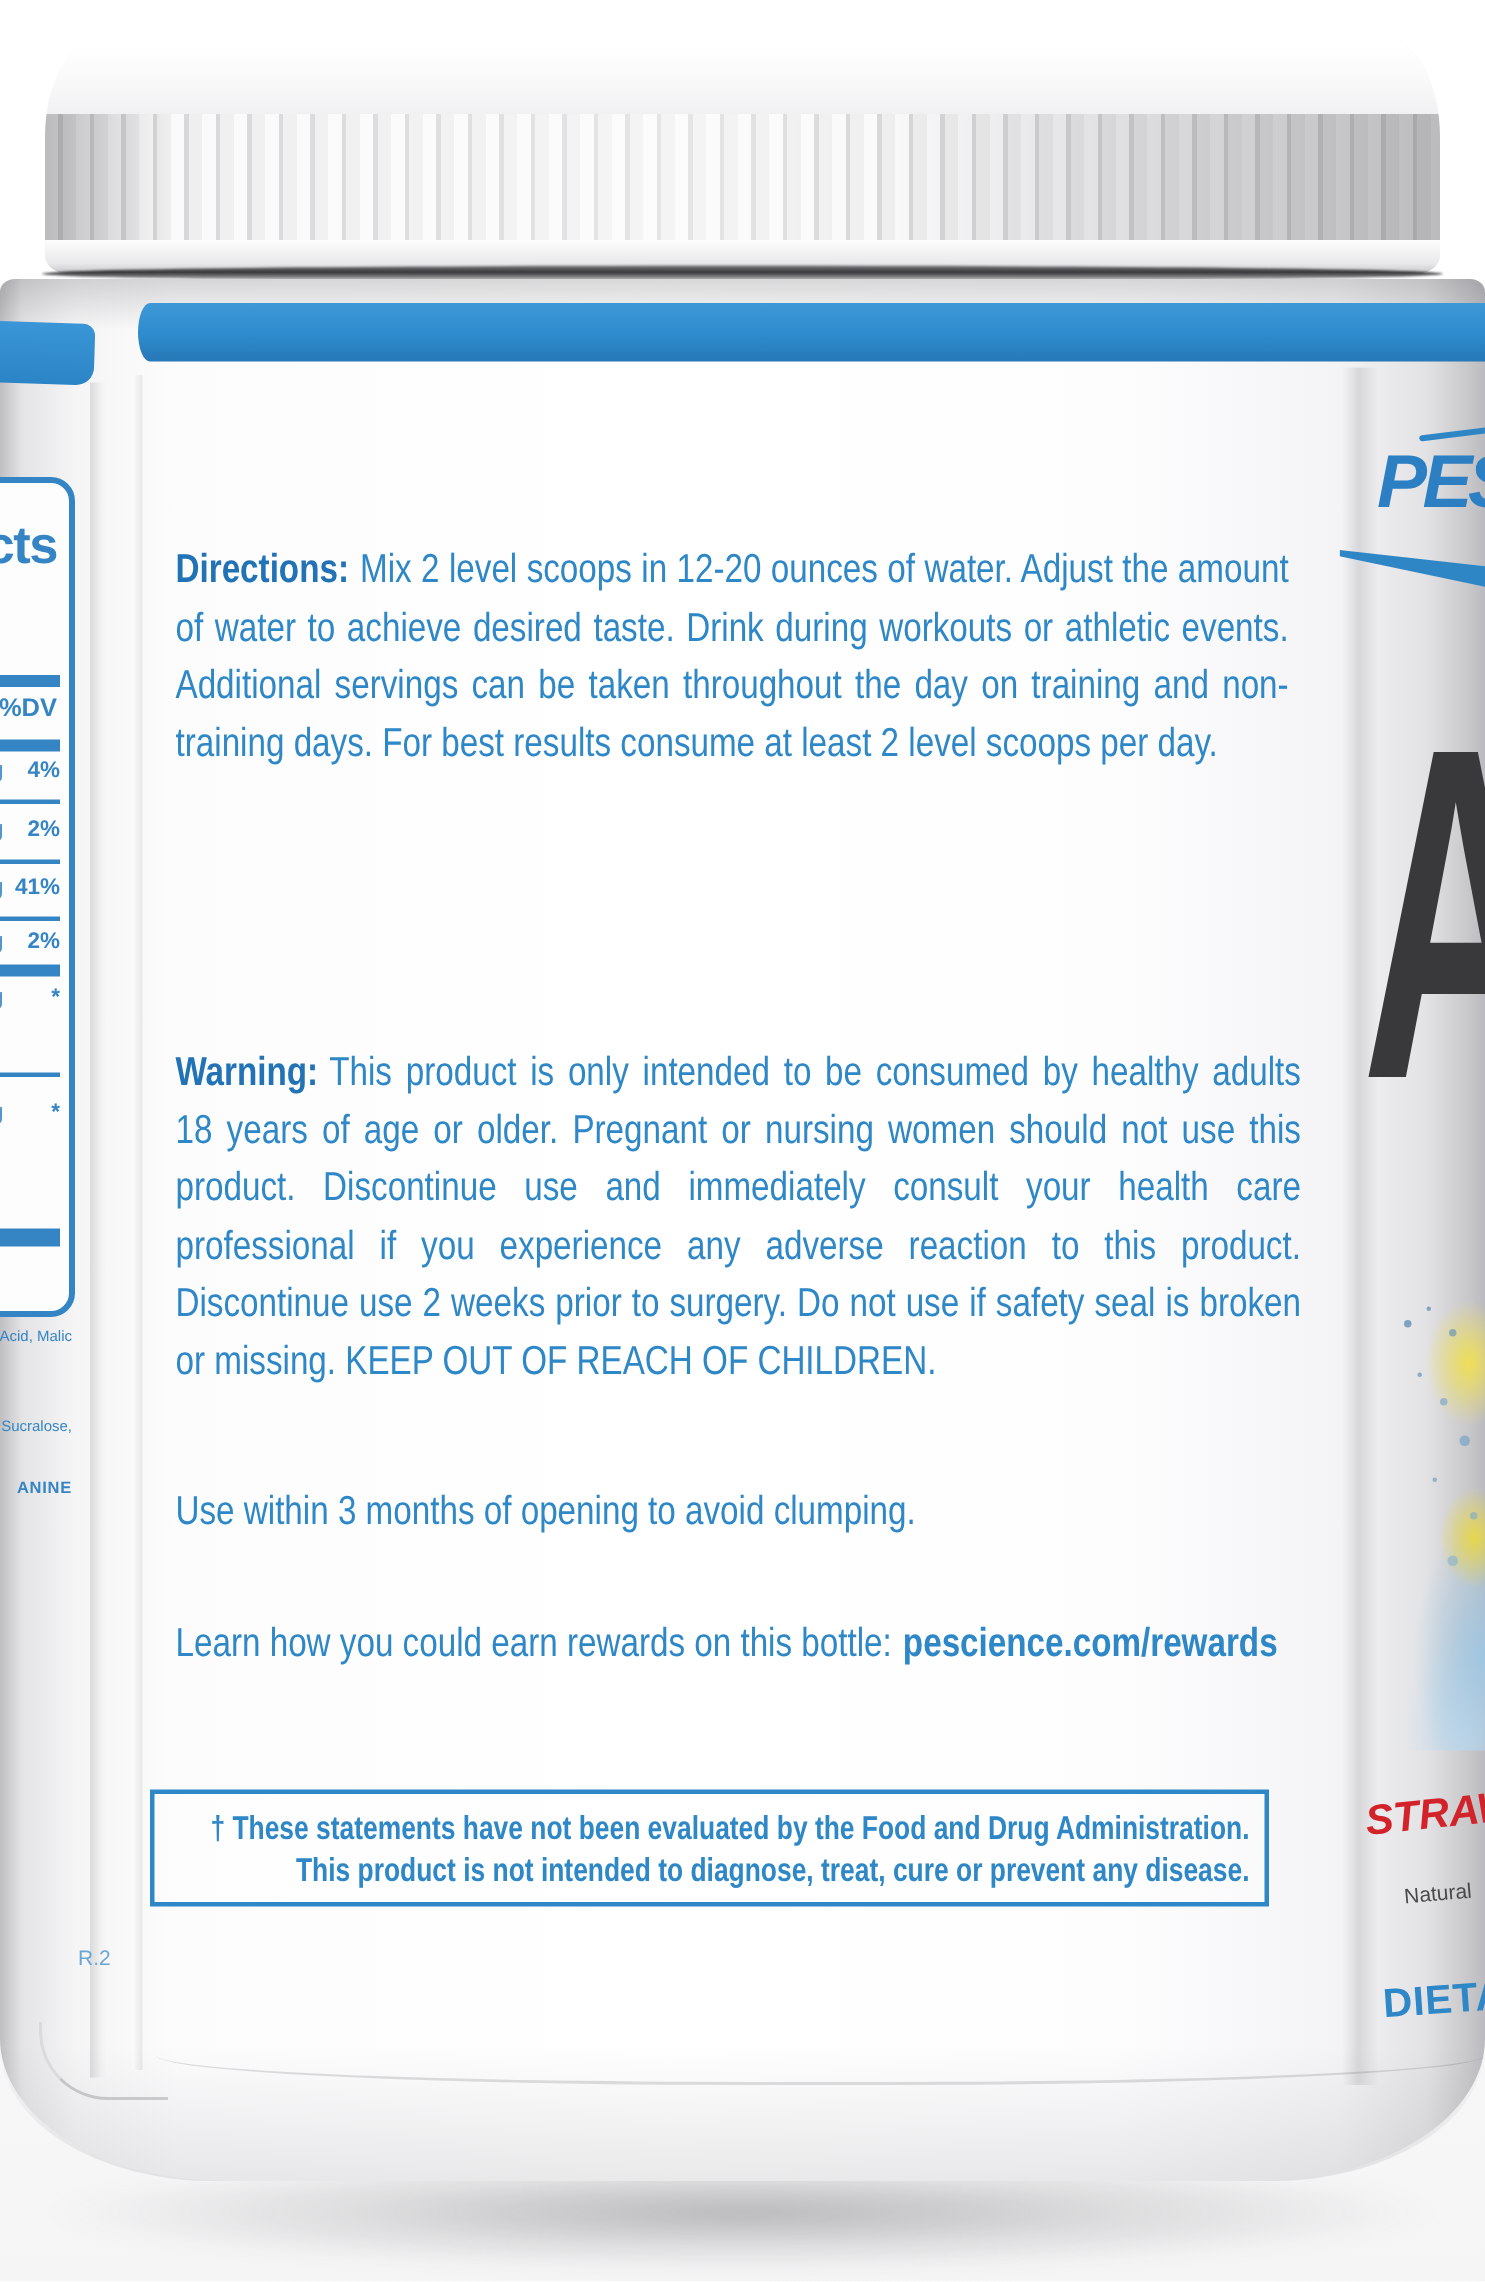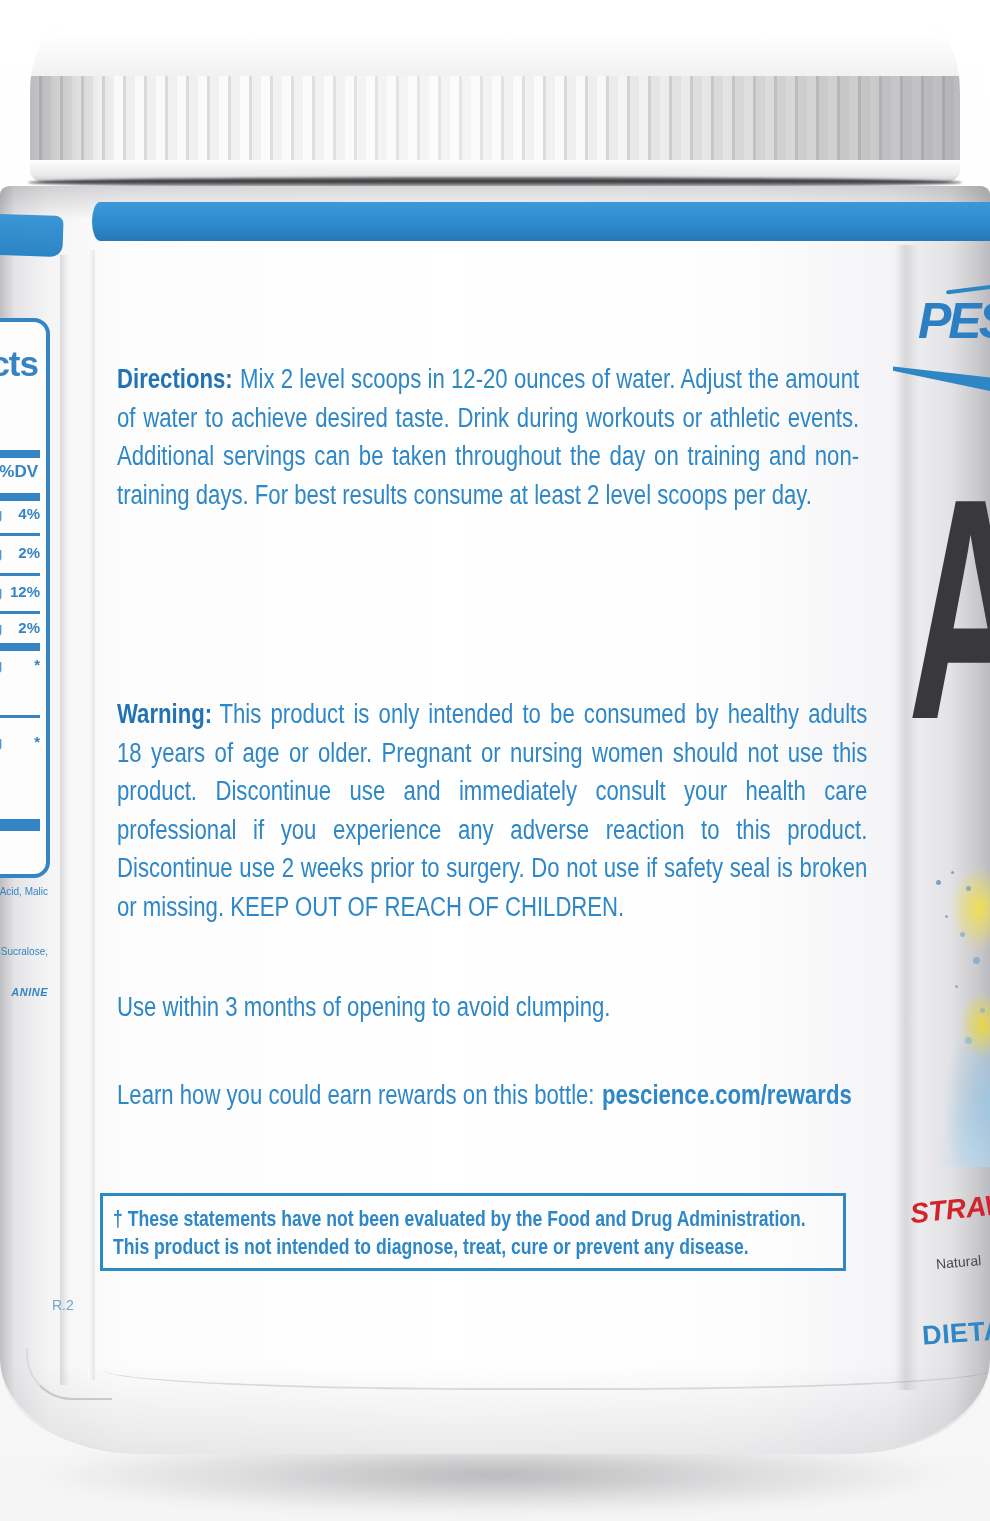--- a/index.html
+++ b/index.html
@@ -71,21 +71,21 @@
   .frag.b{font-weight:bold;font-size:11px;letter-spacing:.5px;}
   .revision{position:absolute;left:52px;top:1297px;font-size:14px;color:#6aa7d4;}
 
   
   .para{position:absolute;transform:scaleX(.82);transform-origin:0 0;
     font-size:27px;line-height:38.5px;color:#2e87c6;text-align:justify;}
   .para .lead{font-weight:bold;color:#2273b6;margin-right:9px;}
   .one-line{text-align:left;white-space:nowrap;}
   .rewards-url{font-weight:bold;}
   .fda-box{position:absolute;left:100px;top:1193px;width:746px;height:78px;
-    border:3px solid #2e87c6;background:rgba(255,255,255,.35);}
+    border:3px solid #2e87c6;background:rgba(255,255,255,.35);text-align:right;}
   .fda-text{position:absolute;left:10px;top:9px;width:900px;transform:scaleX(.80);
     transform-origin:0 0;font-size:22px;font-weight:bold;line-height:28px;color:#2e87c6;}
   .fda-text div{white-space:nowrap;}
 
   
   .label-corner{position:absolute;left:26px;top:1348px;width:86px;height:52px;
     border-bottom:2px solid rgba(80,80,85,.25);border-left:2px solid rgba(80,80,85,.10);
     border-bottom-left-radius:46px;}
   .label-bottom{position:absolute;left:104px;top:1368px;width:886px;height:22px;
     border-bottom:2px solid rgba(80,80,85,.18);
@@ -155,21 +155,21 @@
       <span class="dv">4%</span>
     </div>
     <div class="fline" style="top:211px;"></div>
     <div class="frow" style="top:222px;">
       <span class="amt">g</span>
       <span class="dv">2%</span>
     </div>
     <div class="fline" style="top:251px;"></div>
     <div class="frow" style="top:261px;">
       <span class="amt">g</span>
-      <span class="dv">12%</span>
+      <span class="dv">41%</span>
     </div>
     <div class="fline" style="top:289px;"></div>
     <div class="frow" style="top:297px;">
       <span class="amt">g</span>
       <span class="dv">2%</span>
     </div>
     <div class="fbar" style="top:321px;height:8px;"></div>
     <div class="frow" style="top:334px;">
       <span class="amt">g</span>
       <span class="dv">*</span>
@@ -177,21 +177,21 @@
     <div class="fline" style="top:393px;"></div>
     <div class="frow" style="top:411px;">
       <span class="amt">g</span>
       <span class="dv">*</span>
     </div>
     <div class="fbar" style="top:497px;height:12px;"></div>
   </div>
 
   <div class="frag" style="top:886px;padding-left:36px;">Acid, Malic</div>
   <div class="frag" style="top:946px;">Sucralose,</div>
-  <div class="frag b" style="top:986px;font-style:italic;">ANINE</div>
+  <div class="frag b" style="top:986px;">ANINE</div>
   <div class="revision">R.2</div>
 
   <p class="para" style="left:117px;top:360px;width:905px;margin:0;">
     <span class="lead">Directions:</span><span>Mix 2 level scoops in 12-20 ounces of water. Adjust the amount of water to achieve desired taste. Drink during workouts or athletic events. Additional servings can be taken throughout the day on training and non-training days. For best results consume at least 2 level scoops per day.</span>
   </p>
 
   <p class="para" style="left:117px;top:695px;width:915px;margin:0;">
     <span class="lead">Warning:</span><span>This product is only intended to be consumed by healthy adults 18 years of age or older.  Pregnant or nursing women should not use this product. Discontinue use and immediately consult your health care professional if you experience any adverse reaction to this product. Discontinue use 2 weeks prior to surgery. Do not use if safety seal is broken or missing. KEEP OUT OF REACH OF CHILDREN.</span>
   </p>
 

